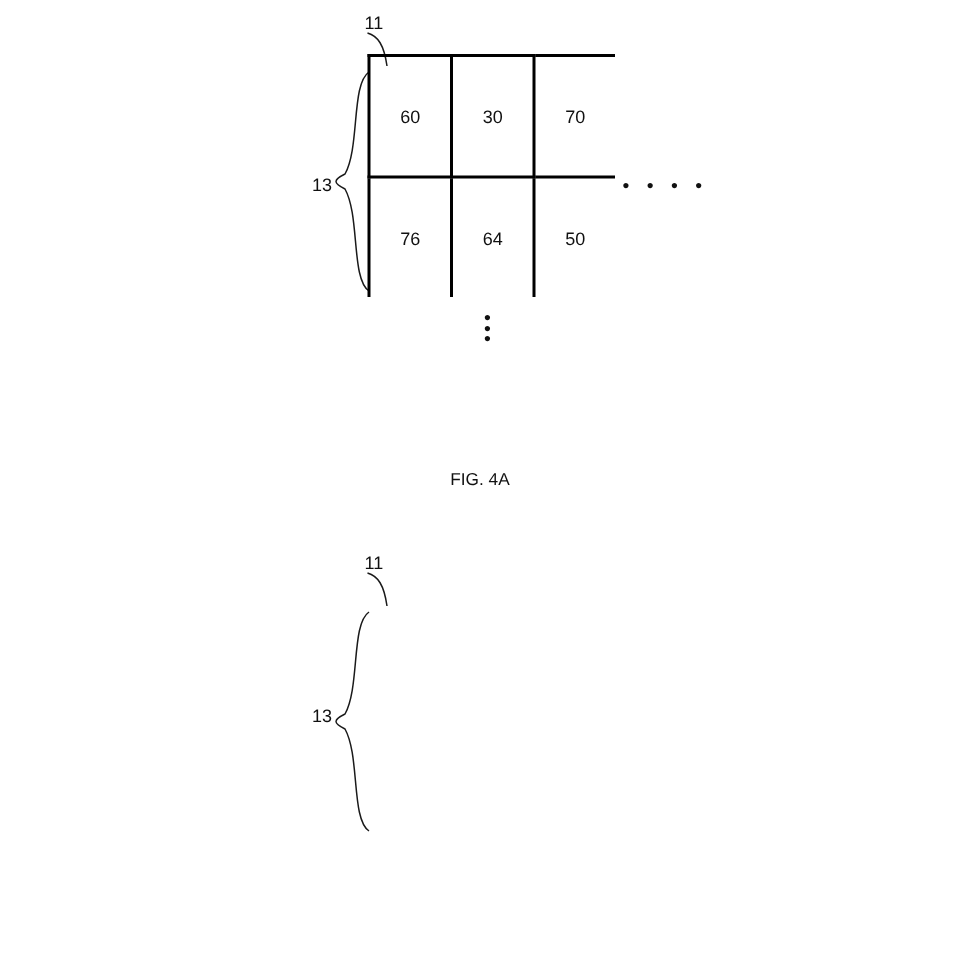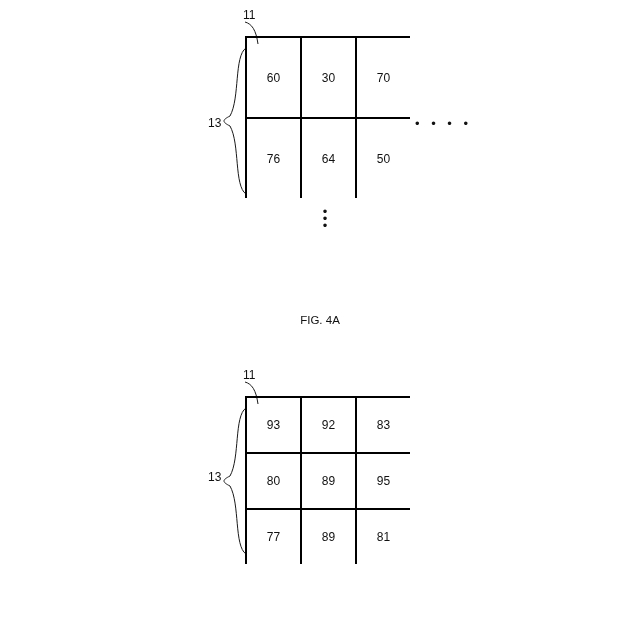--- a/index.html
+++ b/index.html
@@ -153,35 +153,14 @@
   <svg class="lead-line" style="left:240px; top:58px;" width="40" height="28" viewBox="0 0 40 28">
     <path d="M5 4 C 12 6, 16 12, 18 26" stroke="#1a1a1a" fill="none" stroke-width="1"></path>
   </svg>
 
   <span class="lead-label lead-13" style="top:150px;">13</span>
 
   <svg class="lead-line" style="left:216px; top:86px;" width="32" height="150" viewBox="0 0 32 150">
     <path d="M30 2 C 18 10, 24 52, 14 70 C 6 74, 6 76, 14 80 C 24 98, 18 140, 30 148" stroke="#1a1a1a" fill="none" stroke-width="1"></path>
   </svg>
 
-  <div class="grid-wrap">
-    <table class="grid">
-      <tbody>
-          <tr>
-        <td>93</td>
-        <td>92</td>
-        <td>83</td>
-      </tr>
-      <tr>
-        <td>80</td>
-        <td>89</td>
-        <td>95</td>
-      </tr>
-      <tr>
-        <td>77</td>
-        <td>89</td>
-        <td>81</td>
-      </tr>
-    </tbody>
-      </table>
-  </div>
 
 </div>
 
 </body></html>

